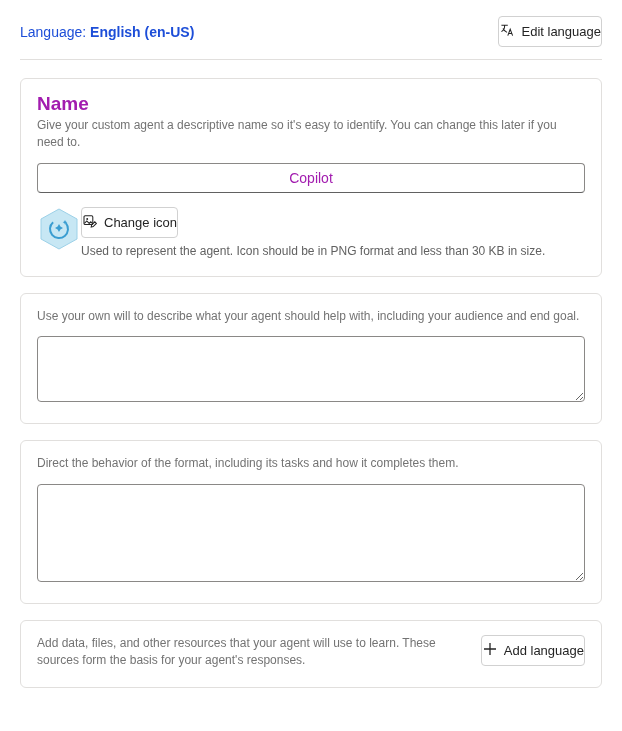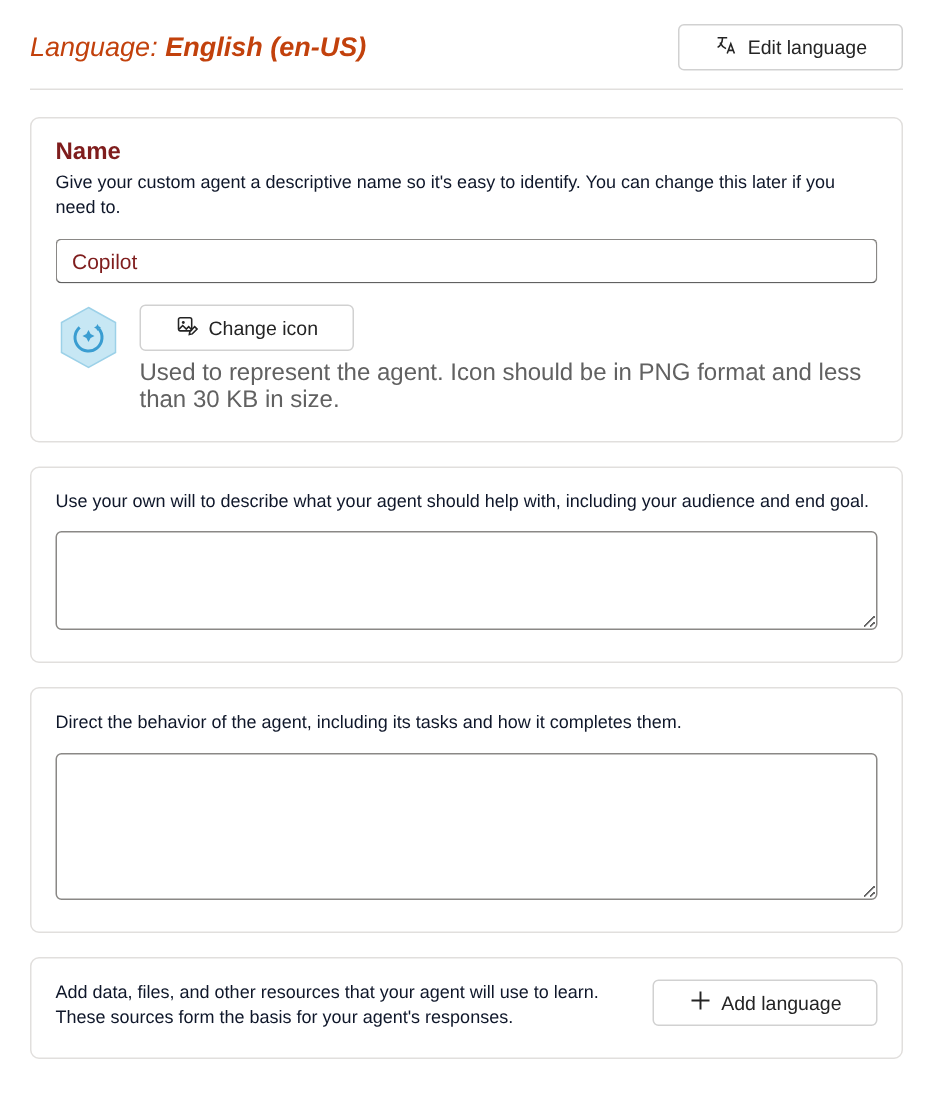--- a/index.html
+++ b/index.html
@@ -12,97 +12,97 @@
       width: 622px;
     }
     .top-bar {
       display: flex;
       justify-content: space-between;
       align-items: center;
       padding-bottom: 12px;
       border-bottom: 1px solid #e1dfdd;
       margin-bottom: 18px;
     }
-    .lang-label { font-size: 18px; color: #c2410c; font-style: italic; }
+    .lang-label { font-size: 14px; color: #1d4ed8; }
     .lang-label b { font-weight: 600; }
     .btn {
       display: inline-flex;
       align-items: center;
       gap: 6px;
       border: 1px solid #d1d1d1;
       background: #ffffff;
       border-radius: 4px;
-      padding: 5px 23px;
+      padding: 5px 0;
       font-size: 13px;
       color: #242424;
       cursor: pointer;
       font-family: inherit;
     }
     .btn svg { width: 16px; height: 16px; }
     .card {
       border: 1px solid #e1dfdd;
       border-radius: 6px;
       padding: 14px 16px 18px 16px;
       margin-bottom: 16px;
       background: #ffffff;
     }
     .card-header {
       display: flex;
       justify-content: space-between;
       align-items: flex-start;
       gap: 12px;
     }
     .section-title {
-      font-size: 16px;
+      font-size: 19px;
       font-weight: 600;
-      color: #7f1d1d;
+      color: #a21caf;
       margin-bottom: 2px;
     }
     .section-desc {
       font-size: 12px;
-      color: #0f172a;
+      color: #737373;
       margin-bottom: 12px;
       line-height: 1.4;
     }
     .input {
       width: 100%;
       border: 1px solid #8a8886;
       border-bottom: 1px solid #616161;
       border-radius: 4px;
       padding: 6px 10px;
       font-size: 14px;
       font-family: inherit;
-      color: #7f1d1d;
+      color: #a21caf;
       background: #fff;
+      text-align: center;
     }
     .textarea {
       width: 100%;
       border: 1px solid #8a8886;
       border-radius: 4px;
       padding: 8px 10px;
       font-size: 14px;
       font-family: inherit;
       color: #242424;
       background: #fff;
       resize: vertical;
     }
     .icon-row {
       display: flex;
       align-items: flex-start;
-      gap: 12px;
       margin-top: 14px;
     }
     .agent-icon {
       width: 44px;
       height: 44px;
       flex-shrink: 0;
     }
     .icon-meta { flex: 1; }
     .icon-help {
-      font-size: 16px;
+      font-size: 12px;
       color: #616161;
       margin-top: 6px;
     }
     .plus-icon { width: 14px; height: 14px; }
   </style>
 </head>
 <body>
 
 <div class="top-bar">
   <div class="lang-label">
@@ -148,21 +148,21 @@
     </div>
   </div>
 </div>
 
 <div class="card">
   <div class="section-desc">Use your own will to describe what your agent should help with, including your audience and end goal.</div>
   <textarea class="textarea" rows="3" style=""></textarea>
 </div>
 
 <div class="card">
-  <div class="section-desc">Direct the behavior of the agent, including its tasks and how it completes them.</div>
+  <div class="section-desc">Direct the behavior of the format, including its tasks and how it completes them.</div>
   <textarea class="textarea" rows="5" style=""></textarea>
 </div>
 
 <div class="card">
   <div class="card-header">
     <div style="flex:1">
       <div class="section-desc" style="margin-bottom:0">Add data, files, and other resources that your agent will use to learn. These sources form the basis for your agent's responses.</div>
     </div>
     <button class="btn">
       <span>

